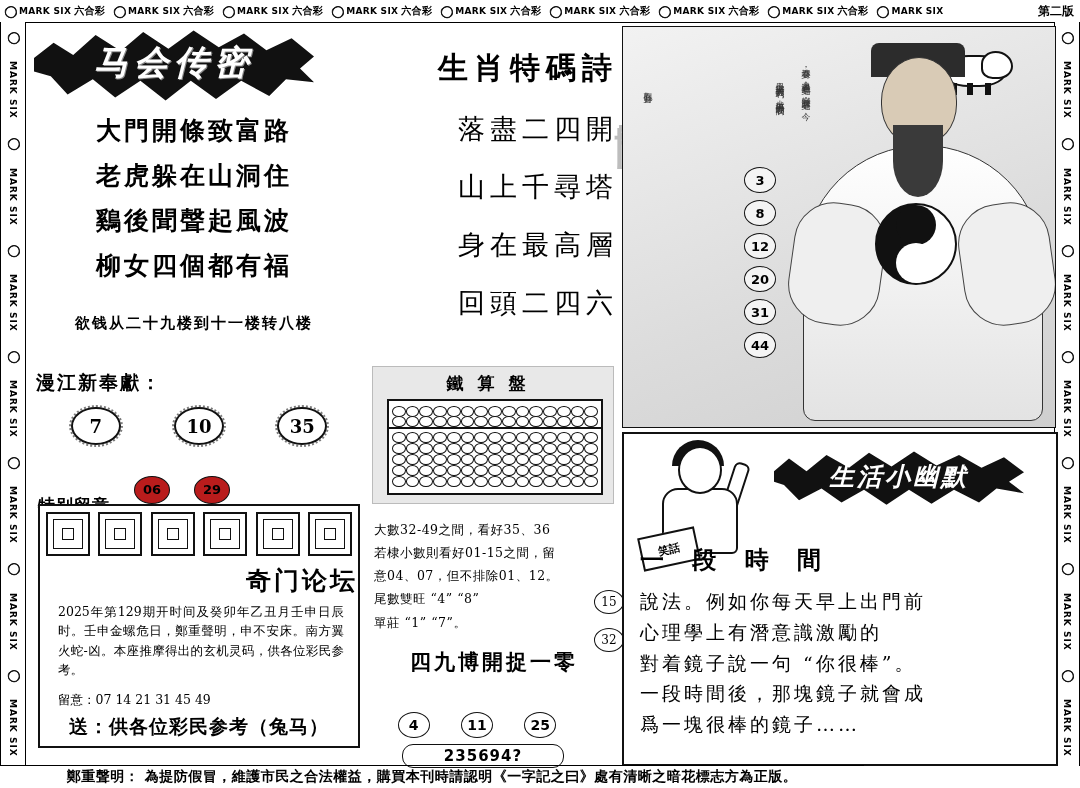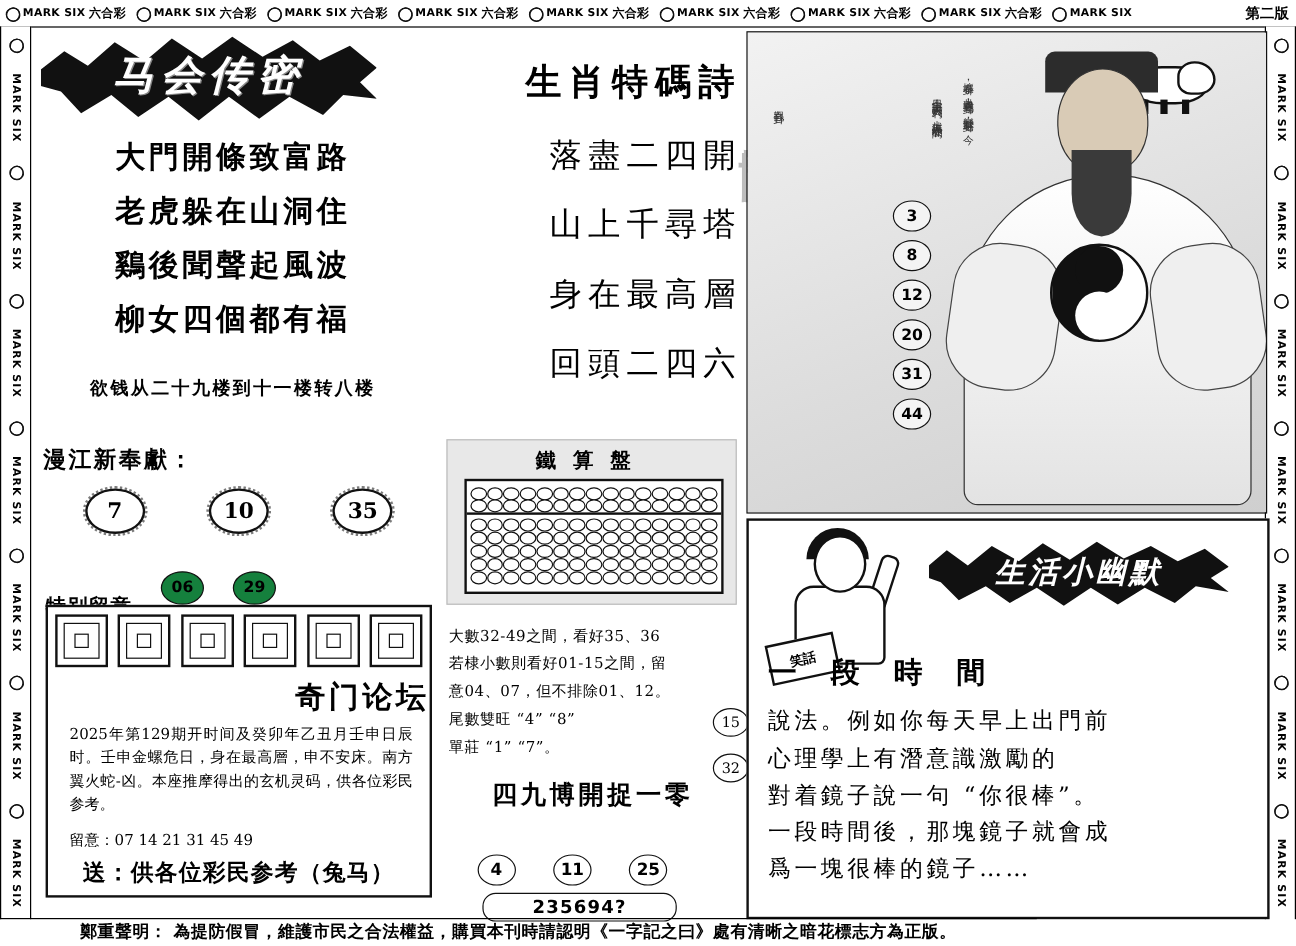--- a/index.html
+++ b/index.html
@@ -115,21 +115,21 @@
     position:absolute;left:14px;top:440px;width:320px;
     display:flex;align-items:center;gap:24px;
   }
   .special .lbl{
     font-family:"DejaVu Serif","Liberation Serif",serif;
     font-size:17px;font-weight:bold;letter-spacing:1px;margin-top:32px;
   }
   .circ{
     width:34px;height:26px;border:1.5px solid #111;border-radius:50%;
     display:flex;align-items:center;justify-content:center;
-    font-size:13px;font-weight:bold;background:#15803d;
+    font-size:13px;font-weight:bold;background:#b91c1c;
   }
 
   
   .forum{
     position:absolute;left:14px;top:482px;width:318px;height:240px;
     border:2px solid #111;background:#fff;
   }
   .forum .coins{
     position:absolute;left:6px;top:6px;width:306px;height:58px;
     display:flex;justify-content:space-between;
@@ -474,21 +474,21 @@
       <div class="forum">
         <div class="coins">
           <div class="coin"></div>
           <div class="coin"></div>
           <div class="coin"></div>
           <div class="coin"></div>
           <div class="coin"></div>
           <div class="coin"></div>
         </div>
         <div class="ftitle">奇门论坛</div>
-        <div class="fbody">2025年第129期开时间及癸卯年乙丑月壬申日辰时。壬申金螺危日，身在最高層，申不安床。南方翼火蛇-凶。本座推摩得出的玄机灵码，供各位彩民参考。</div>
+        <div class="fbody">2025年第129期开时间及癸卯年乙丑月壬申日辰时。壬申金螺危日，鄭重聲明，申不安床。南方翼火蛇-凶。本座推摩得出的玄机灵码，供各位彩民参考。</div>
         <div class="fnote">留意：07 14 21 31 45 49</div>
         <div class="fsend">送：供各位彩民参考（兔马）</div>
       </div>
     </div>
 
     <div class="col2">
       <div class="poem">
         <div class="ptitle">生肖特碼詩</div>
         <div class="pline">落盡二四開</div>
         <div class="pline">山上千尋塔</div>

